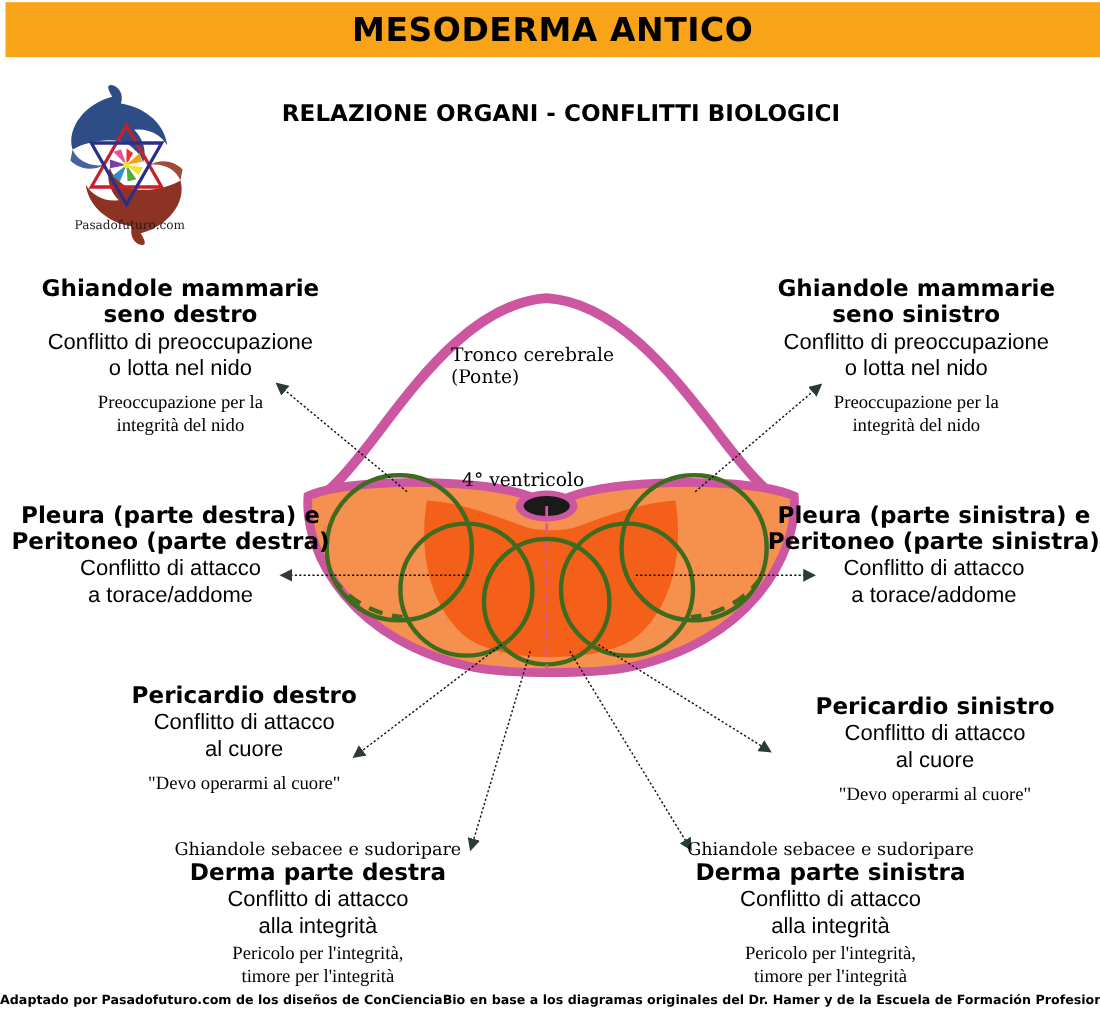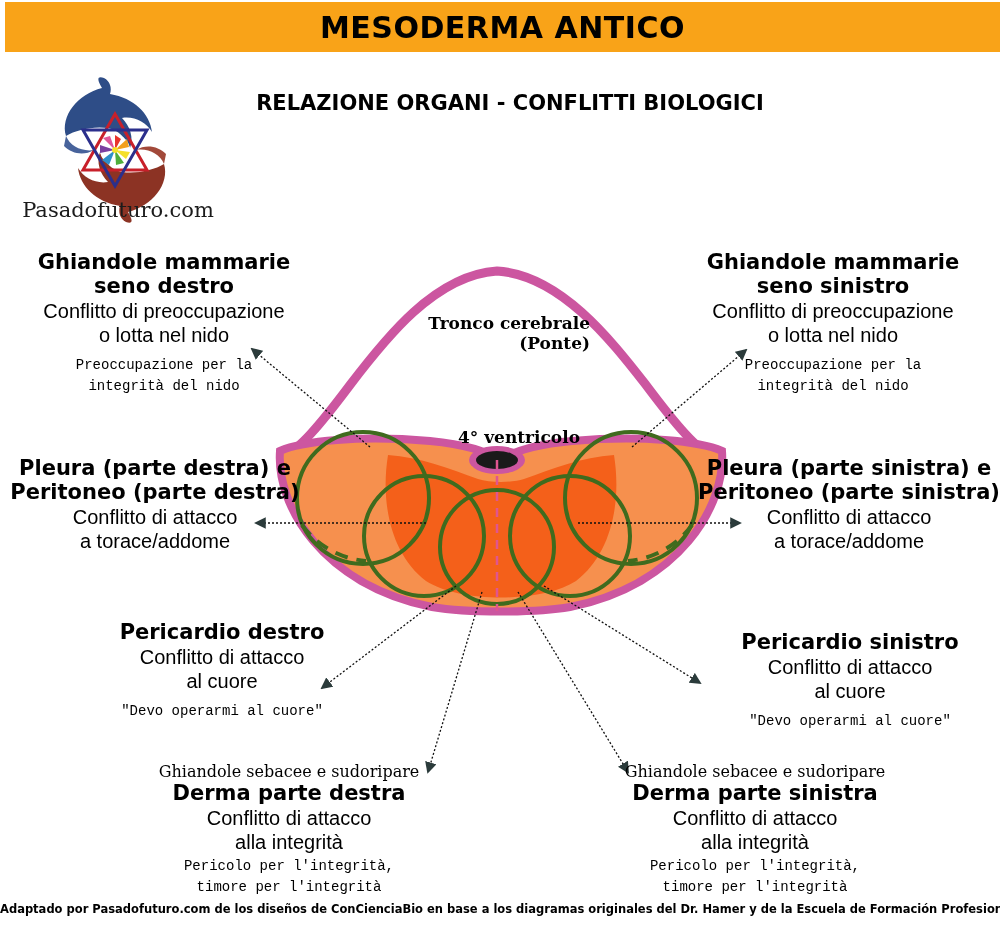--- a/index.html
+++ b/index.html
@@ -23,21 +23,21 @@
     display:flex;align-items:center;justify-content:center;
     font-family:"DejaVu Sans", sans-serif;
     font-weight:bold;font-size:30px;letter-spacing:.5px;color:#000;
     white-space:nowrap;
   }
 
   
   .logo-wrap{position:absolute;left:30px;top:76px;width:170px;height:150px;}
   .logo-caption{
     position:absolute;left:18px;top:198px;width:200px;text-align:center;
-    font-family:"DejaVu Serif", serif;font-size:21px;color:#1b1b1b;white-space:nowrap;
+    font-family:"DejaVu Serif", serif;font-size:11px;color:#1b1b1b;white-space:nowrap;
   }
 
   
   .subtitle-block{
     position:absolute;left:180px;top:83px;width:660px;text-align:center;
   }
   .subtitle-1{
     font-family:"DejaVu Sans", sans-serif;font-weight:bold;font-size:23px;line-height:28px;
     white-space:pre-line;
   }
@@ -50,34 +50,34 @@
   .lbl{position:absolute;}
   .lbl .organ{
     font-family:"DejaVu Sans", sans-serif;font-weight:bold;font-size:21px;line-height:24px;
     white-space:pre-line;
   }
   .lbl .conf{
     font-family:Liberation Sans, sans-serif;font-size:20px;line-height:24px;
     white-space:pre-line;margin-top:1px;
   }
   .lbl .note{
-    font-family:Liberation Mono, monospace;font-size:14px;line-height:21px;
+    font-family:Liberation Serif, serif;font-size:17px;line-height:21px;
     white-space:pre-line;margin-top:8px;
   }
   .lbl .pre{
     font-family:"DejaVu Serif", serif;font-size:16px;line-height:19px;
     white-space:pre-line;
   }
   .center-txt{text-align:center;}
 
   
   .diagram-lbl{
     position:absolute;
     font-family:"DejaVu Serif", serif;font-size:17px;line-height:20px;
-    text-align:right;white-space:pre-line;color:#000;font-weight:bold;
+    text-align:left;white-space:pre-line;color:#000;
   }
 
   
   .footer{
     position:absolute;left:0;top:902px;width:1000px;text-align:center;
     font-family:"DejaVu Sans", sans-serif;font-weight:bold;font-size:11.5px;color:#000;
     white-space:nowrap;
   }
 
   svg{display:block;}

